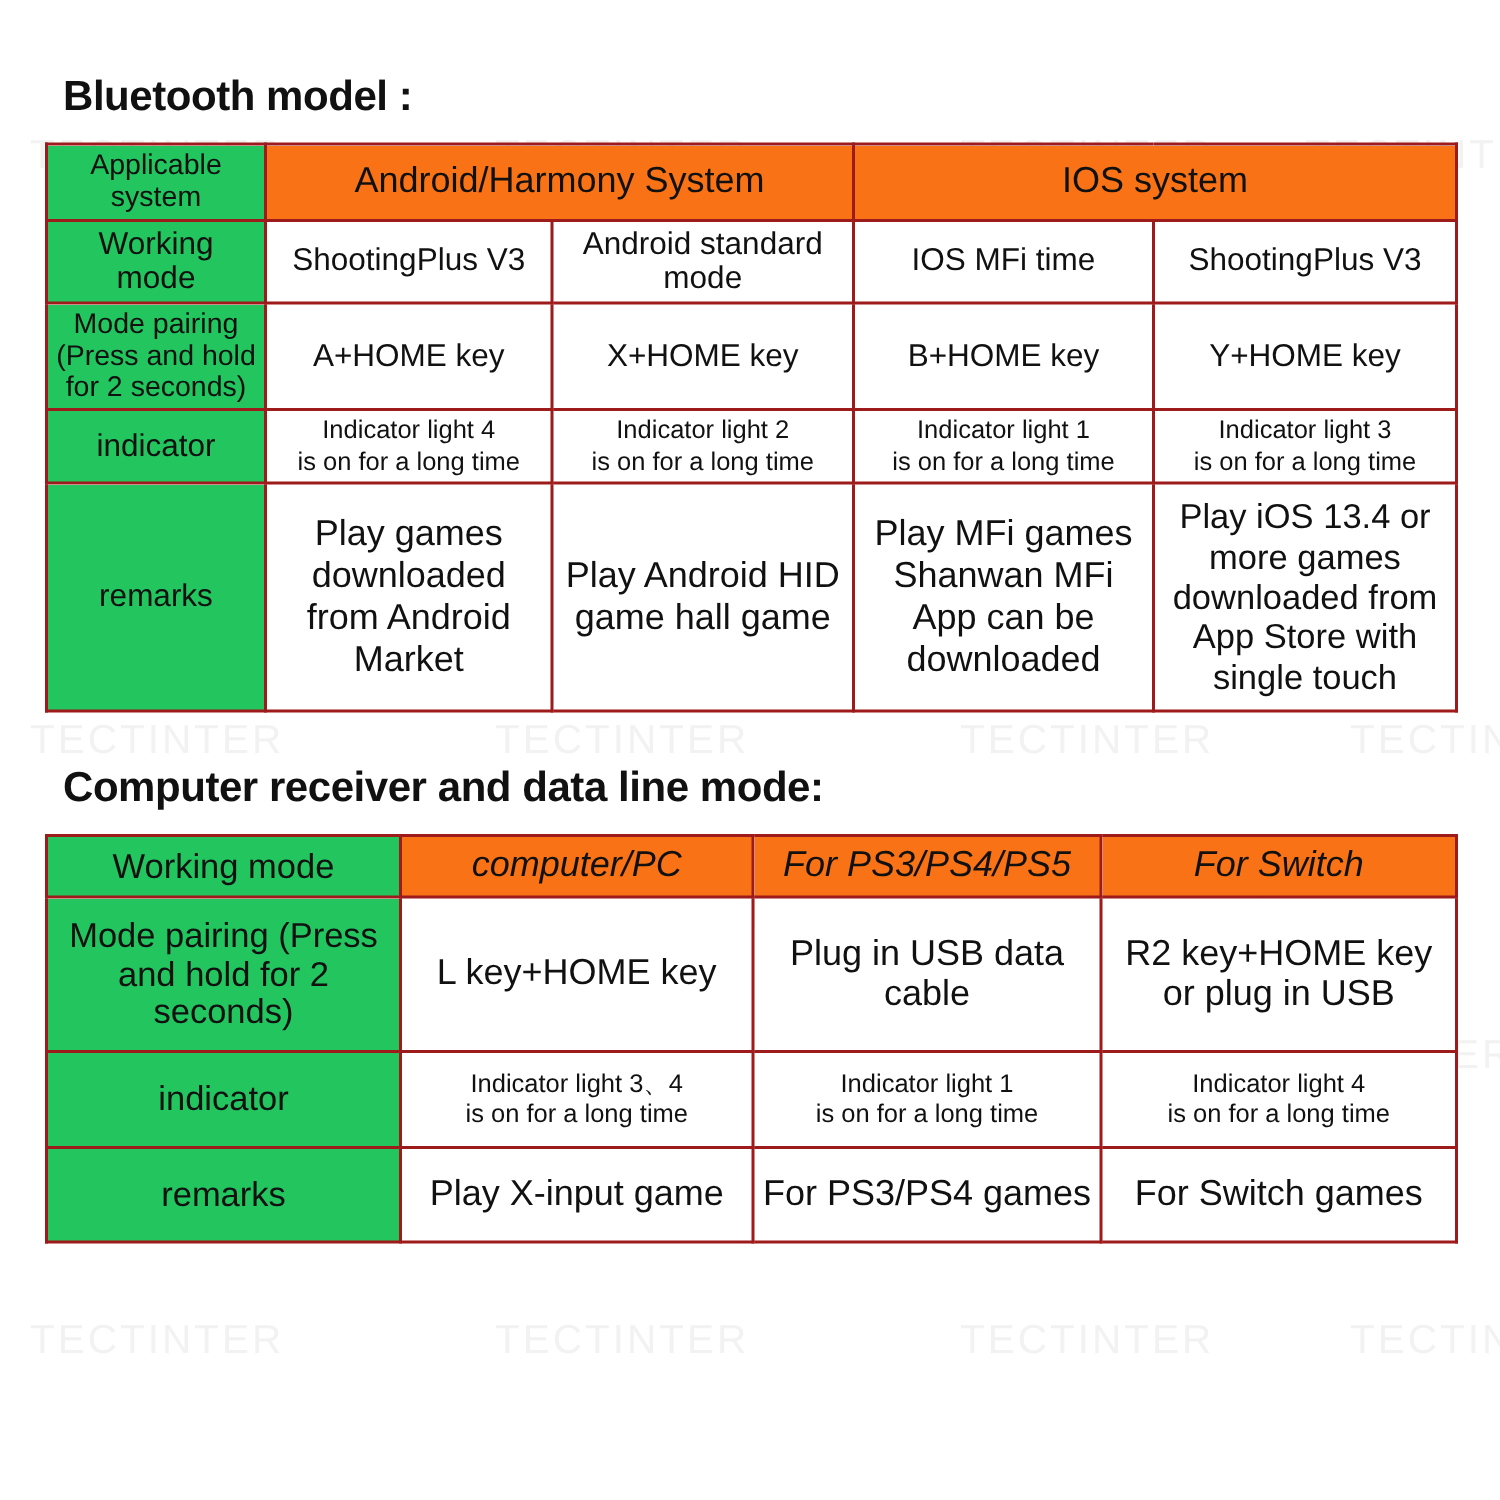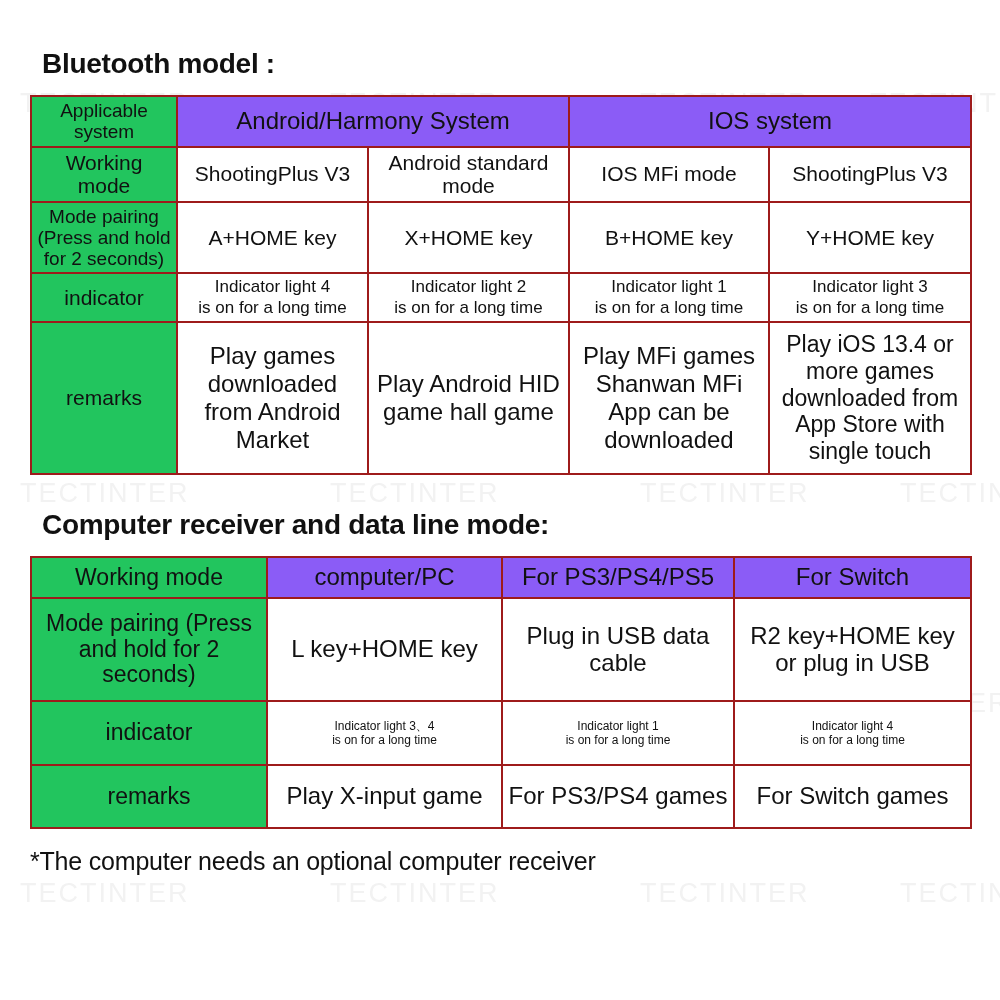--- a/index.html
+++ b/index.html
@@ -69,39 +69,39 @@
     background-clip: padding-box;
   }
 
   
   .rowhead {
     background: #22c55e;
     font-size: 21px;
   }
   .rowhead.small { font-size: 19px; }
   .colhead {
-    background: #8b5cf6;
+    background: #f97316;
     font-size: 24px;
   }
   .cell {
     background: #ffffff;
     font-size: 22px;
   }
   .cell.mode     { font-size: 21px; }
   .cell.big      { font-size: 21px; }
   .cell.tiny     { font-size: 17px; line-height: 1.2; margin-left: 27px; }
   .cell.remark   { font-size: 24px; line-height: 1.16; }
   .cell.remark2  { font-size: 23px; line-height: 1.16; }
 
   
   table.spec-table.t2 td { padding: 6px 5px; }
   .t2 .rowhead   { font-size: 23px; }
-  .t2 .colhead   { font-size: 24px; }
+  .t2 .colhead   { font-size: 24px; font-style: italic; }
   .t2 .cell      { font-size: 24px; }
-  .t2 .cell.tiny { font-size: 12px; line-height: 1.2; }
+  .t2 .cell.tiny { font-size: 17px; line-height: 1.2; }
 
   .footnote {
     font-family: "Liberation Sans", sans-serif;
     font-size: 25px;
     color: #111111;
     margin: 0;
     padding-top: 18px;
     letter-spacing: -0.2px;
   }
 </style>
@@ -152,21 +152,21 @@
     <tbody>
       <tr>
         <td class="rowhead small">Applicable system</td>
         <td class="colhead" colspan="2">Android/Harmony System</td>
         <td class="colhead" colspan="2">IOS system</td>
       </tr>
       <tr>
         <td class="rowhead">Working mode</td>
         <td class="cell mode">ShootingPlus V3</td>
         <td class="cell mode">Android standard mode</td>
-        <td class="cell mode">IOS MFi mode</td>
+        <td class="cell mode">IOS MFi time</td>
         <td class="cell mode">ShootingPlus V3</td>
       </tr>
       <tr>
         <td class="rowhead small">Mode pairing (Press and hold for 2 seconds)</td>
         <td class="cell big">A+HOME key</td>
         <td class="cell big">X+HOME key</td>
         <td class="cell big">B+HOME key</td>
         <td class="cell big">Y+HOME key</td>
       </tr>
       <tr>
@@ -237,15 +237,14 @@
       </tr>
       <tr style="height:63px;">
         <td class="rowhead">remarks</td>
         <td class="cell">Play X-input game</td>
         <td class="cell">For PS3/PS4 games</td>
         <td class="cell">For Switch games</td>
       </tr>
     </tbody>
   </table>
 
-  <p class="footnote">*The computer needs an optional computer receiver</p>
 
 </div>
 
 </body></html>

